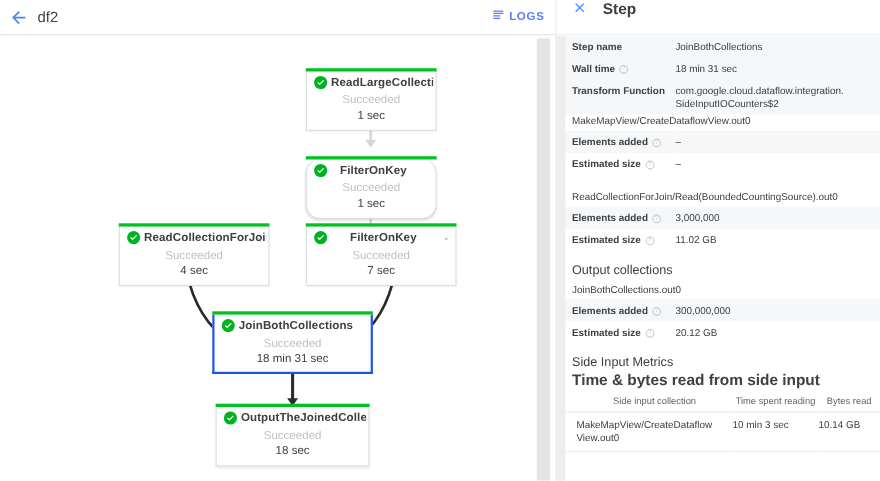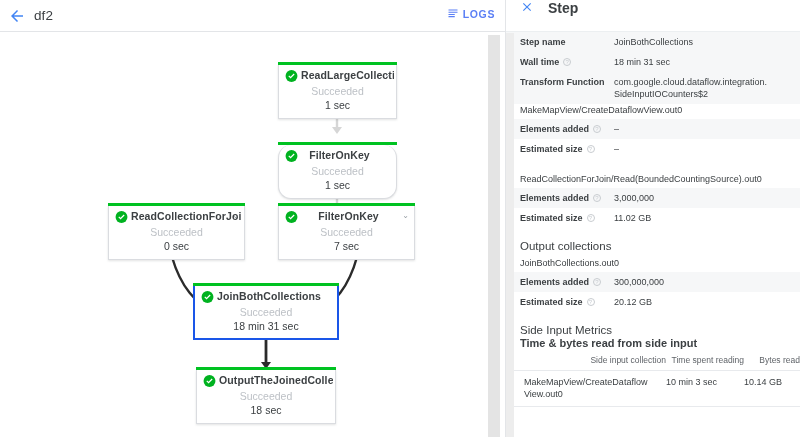--- a/index.html
+++ b/index.html
@@ -121,26 +121,26 @@
     vertical-align: 1px; font-weight: normal;
   }
 
   .sec-h {
     font-size: 11.5px; color: #3c4043; padding: 12px 0 5px 14px;
   }
   .coll-name {
     font-size: 9px; color: #3c4043; padding: 0 10px 3px 14px; line-height: 12px;
   }
   .sub-h {
-    font-size: 11px; font-weight: bold; color: #3c4043; padding: 0 0 3px 14px;
+    font-size: 14px; font-weight: bold; color: #3c4043; padding: 0 0 3px 14px;
   }
 
   .sitable { width: 100%; border-collapse: collapse; }
   .sitable th {
-    font-size: 8.5px; font-weight: normal; color: #5f6368; text-align: right;
+    font-size: 8.5px; font-weight: normal; color: #5f6368; text-align: center;
     padding: 3px 0 5px 0; border-bottom: 1px solid #e8eaed;
   }
   .sitable th:first-child { padding-left: 18px; }
   .sitable td {
     font-size: 9px; color: #3c4043; padding: 6px 0 6px 0;
     vertical-align: top; line-height: 11.5px;
     border-bottom: 1px solid #e8eaed;
   }
   .sitable td:first-child { padding-left: 18px; }
   .col-time { width: 78px; }
@@ -234,21 +234,21 @@
           <span class="chk">
             <svg width="13" height="13" viewBox="0 0 24 24">
                 <circle cx="12" cy="12" r="11" fill="#00b220"></circle>
                 <path d="M10.2 16.6l-4-4 1.5-1.5 2.5 2.5 6-6 1.5 1.5z" fill="#fff"></path>
               </svg>
           </span>
           <span class="title">ReadCollectionForJoin</span>
           <span class="chev">⌄</span>
         </div>
         <div class="status">Succeeded</div>
-        <div class="time">0 sec</div>
+        <div class="time">4 sec</div>
       </div>
 
       <div class="node" style="left:278px; top:173px; width:137px; height:54px;">
         <div class="accent"></div>
         <div class="row1">
           <span class="chk">
             <svg width="13" height="13" viewBox="0 0 24 24">
                 <circle cx="12" cy="12" r="11" fill="#00b220"></circle>
                 <path d="M10.2 16.6l-4-4 1.5-1.5 2.5 2.5 6-6 1.5 1.5z" fill="#fff"></path>
               </svg>

